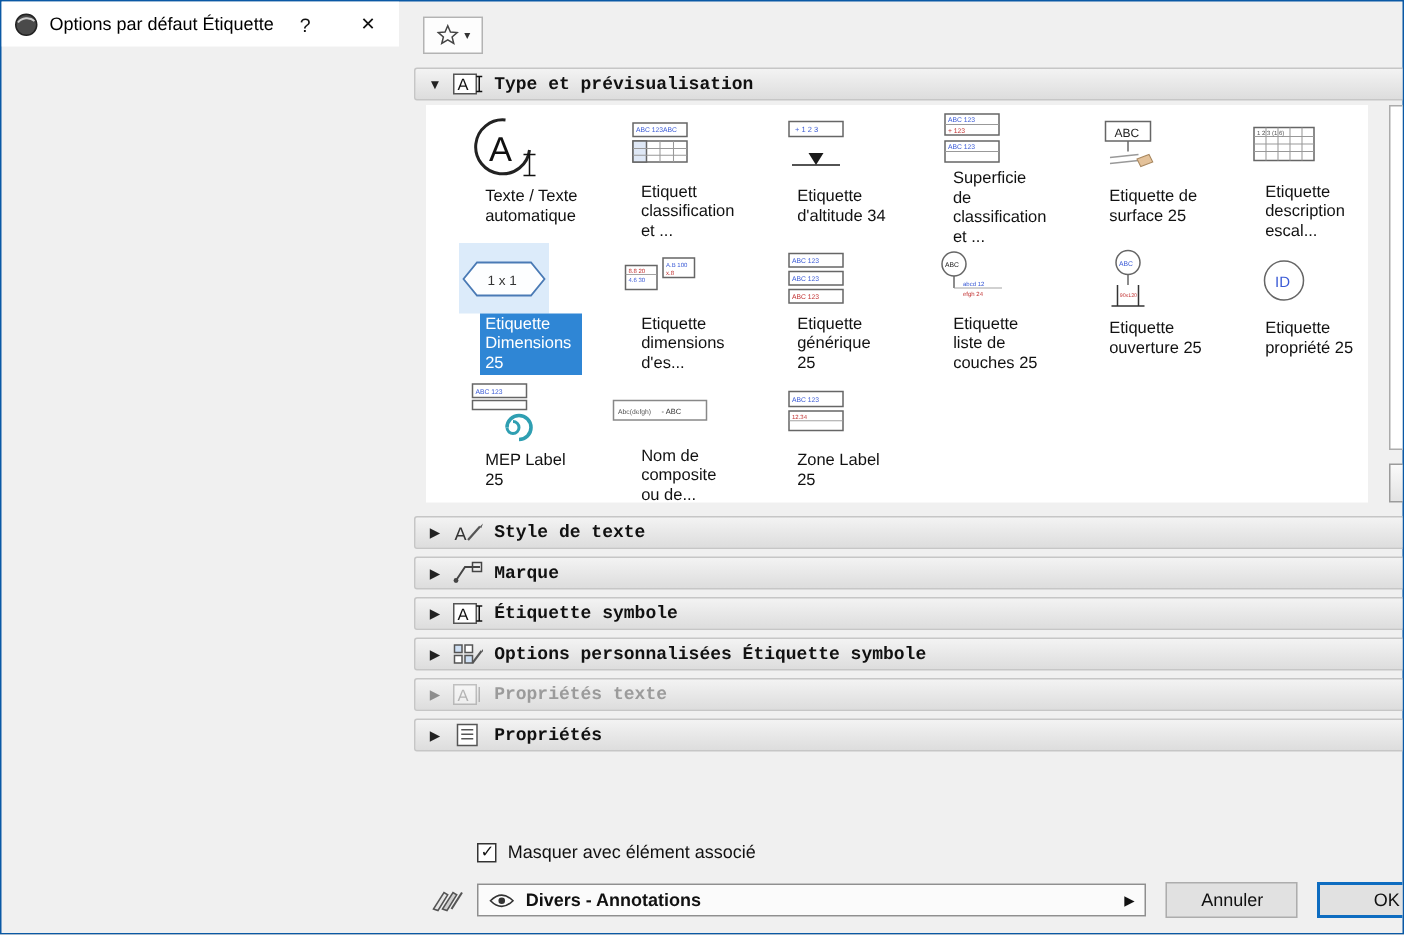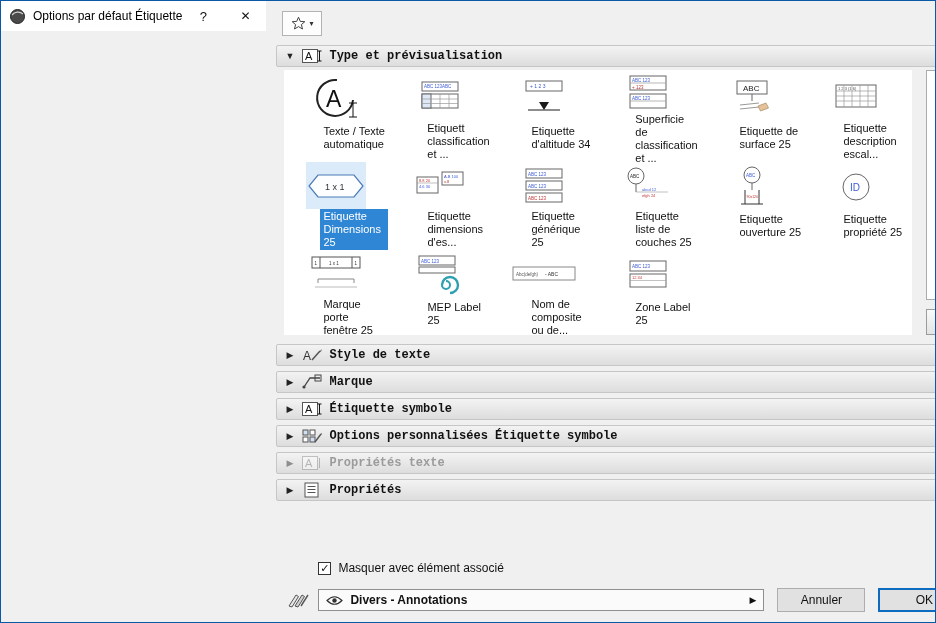--- a/index.html
+++ b/index.html
@@ -271,35 +271,20 @@
         <div class="item">
           <div class="item-icon">
             <svg width="34" height="34" viewBox="0 0 34 34">
                 <circle cx="17" cy="17" r="13" fill="#fff" stroke="#666"></circle>
                 <text x="11" y="21" font-size="10" fill="#3b5bd6">ID</text>
               </svg>
           </div>
           <div class="item-label">Etiquette propriété 25</div>
         </div>
 
-        <div class="item">
-          <div class="item-icon">
-            <svg width="56" height="42" viewBox="0 0 56 42">
-                <rect x="4" y="4" width="48" height="11" fill="#fff" stroke="#555"></rect>
-                <line x1="12" y1="4" x2="12" y2="15" stroke="#555"></line>
-                <line x1="44" y1="4" x2="44" y2="15" stroke="#555"></line>
-                <text x="6.5" y="12" font-size="4.5" fill="#333">1</text>
-                <text x="21" y="12" font-size="4.5" fill="#333">1 x 1</text>
-                <text x="46.5" y="12" font-size="4.5" fill="#333">1</text>
-                <path d="M10 26 h36 M10 26 v4 M46 26 v4" stroke="#888" fill="none"></path>
-                <line x1="7" y1="34" x2="49" y2="34" stroke="#bbb"></line>
-              </svg>
-          </div>
-          <div class="item-label">Marque porte fenêtre 25</div>
-        </div>
 
         <div class="item">
           <div class="item-icon">
             <svg width="50" height="42" viewBox="0 0 50 42">
                 <rect x="4" y="2" width="36" height="9" fill="#fff" stroke="#666"></rect>
                 <text x="6" y="8.5" font-size="4.5" fill="#3b5bd6">ABC 123</text>
                 <rect x="4" y="13" width="36" height="6" fill="#fff" stroke="#666"></rect>
                 <path d="M27 31 a8 8 0 1 1 8 8" fill="none" stroke="#2f9fb2" stroke-width="2.4"></path>
                 <path d="M27 31 a4 4 0 1 0 4 -4" fill="none" stroke="#2f9fb2" stroke-width="2"></path>
               </svg>

